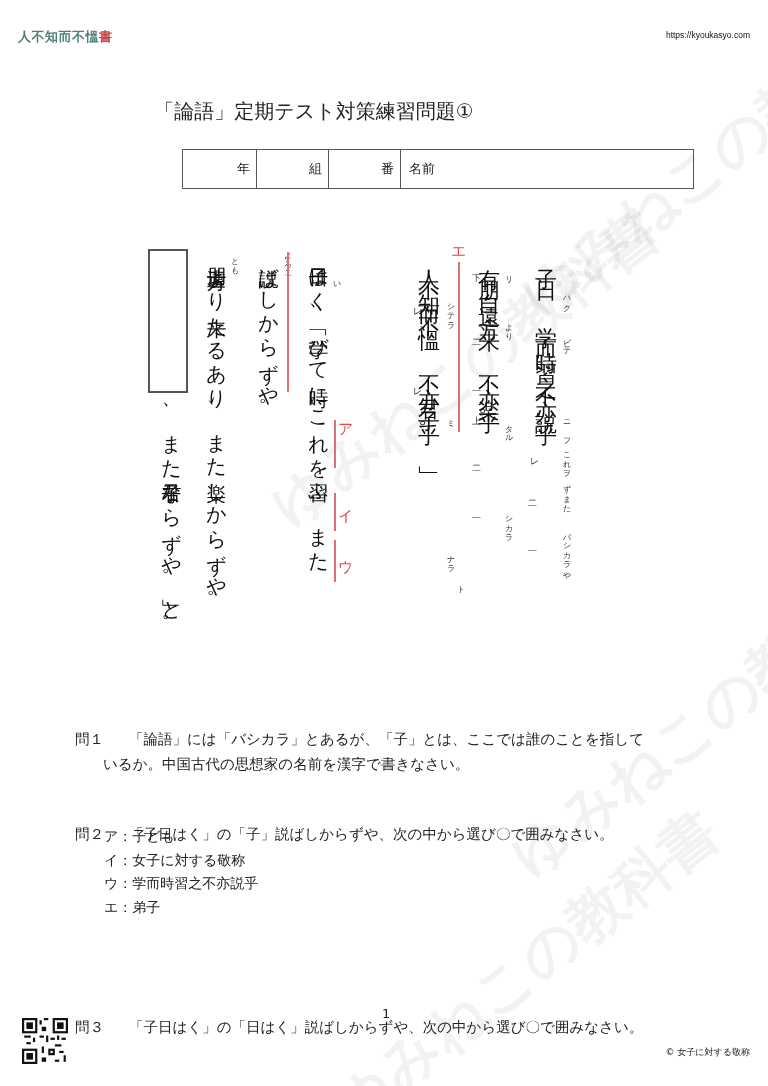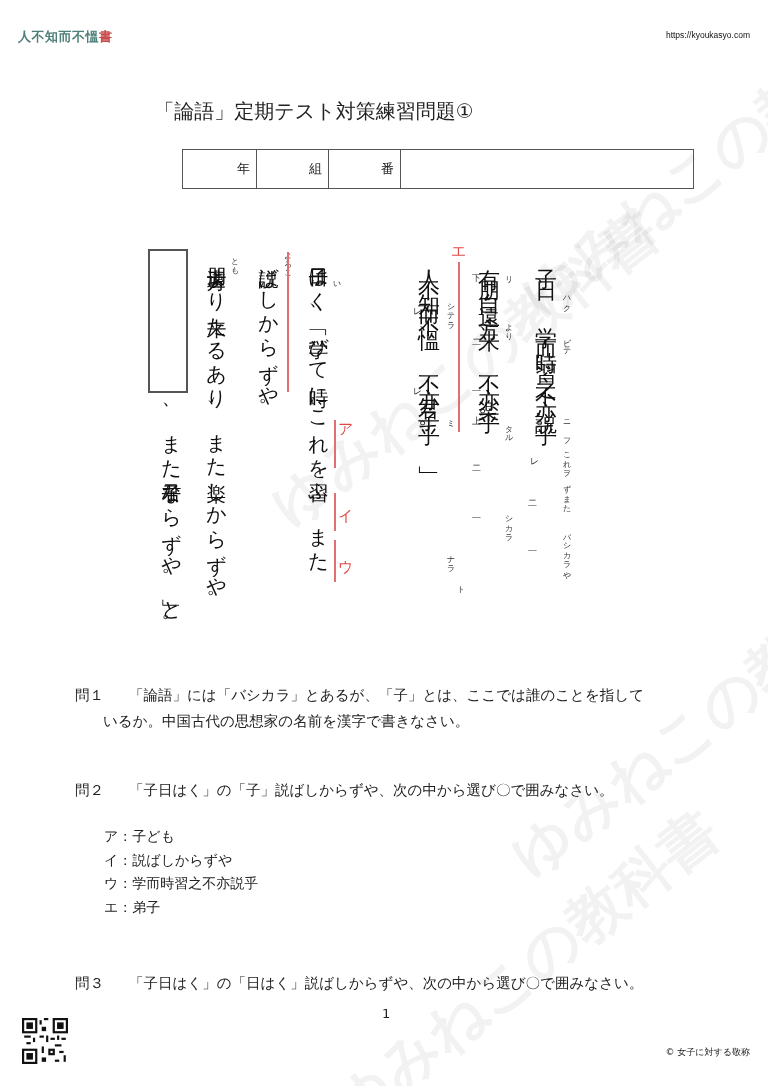--- a/index.html
+++ b/index.html
@@ -39,21 +39,21 @@
   .mark { position:absolute; font-size:9px; color:#333; }
 
   .redline { position:absolute; width:1.5px; background:#e07070; }
   .redlabel { position:absolute; color:#e04848; font-size:15px;
               font-family:"DejaVu Sans", sans-serif; }
 
   .answer-box { position:absolute; left:148px; top:249px; width:40px; height:144px;
                 border:2px solid #555; box-sizing:border-box; }
 
   .question { position:absolute; font-size:14.5px; color:#222; line-height:26px; }
-  .q-num { display:inline-block; width:54px; }
+  .q-num { display:inline-block; width:54px;margin-top:44px; }
   .q-indent { padding-left:54px; }
   .choices { position:absolute; left:104px; top:825px; font-size:14px; line-height:23.5px; }
 
   .qr { position:absolute; left:22px; top:1018px; width:46px; height:46px; }
   .page-num { position:absolute; left:382px; top:1006px; font-size:13px; }
   .copyright { position:absolute; right:18px; top:1046px; font-size:9px; color:#222; }
 </style>
 </head>
 <body>
 
@@ -71,20 +71,23 @@
 
 <div class="name-table">
   <div class="cell num c1">
       <span>年</span>
     </div>
   <div class="cell num c2">
       <span>組</span>
     </div>
   <div class="cell num c3">
       <span>番</span>
+    </div>
+  <div class="cell c4">
+      <span>名前</span>
     </div>
 </div>
 
 <div class="vcol kanbun" style="left:535px; top:252px;">子日、学而時習之不亦説乎。</div>
 <div class="vcol kanbun" style="left:478px; top:252px;">有朋自遠方来、不亦楽乎。</div>
 <div class="vcol kanbun" style="left:418px; top:252px;">人不知而不慍、不亦君子乎。」</div>
 
 <span class="ruby" style="left:560px; top:290px;">ハク</span>
 <span class="ruby" style="left:560px; top:333px;">ビテ</span>
 <span class="ruby" style="left:560px; top:414px;">ニ</span>
@@ -134,29 +137,29 @@
 <span class="redlabel" style="left:338px; top:420px;">ア</span>
 <div class="redline" style="left:334px; top:493px; height:38px;"></div>
 <span class="redlabel" style="left:338px; top:507px;">イ</span>
 <div class="redline" style="left:334px; top:540px; height:42px;"></div>
 <span class="redlabel" style="left:338px; top:558px;">ウ</span>
 
 <div class="answer-box"></div>
 
 <div class="question" style="left:75px; top:682px; width:630px;">
   <div><span class="q-num">問１</span><span>「論語」には「バシカラ」とあるが、「子」とは、ここでは誰のことを指して</span></div>
-  <div class="q-indent" style="padding-left:28px;"><span>いるか。中国古代の思想家の名前を漢字で書きなさい。</span></div>
+  <div class="q-indent" style="padding-left:28px;font-family:Liberation Mono, monospace;"><span>いるか。中国古代の思想家の名前を漢字で書きなさい。</span></div>
 </div>
 
 <div class="question" style="left:75px; top:777px; width:630px;">
   <div><span class="q-num">問２</span><span>「子日はく」の「子」説ばしからずや、次の中から選び〇で囲みなさい。</span></div>
 </div>
 <div class="choices">
   <div>ア：子ども</div>
-  <div>イ：説ばしからずや</div>
+  <div>イ：女子に対する敬称</div>
   <div>ウ：学而時習之不亦説乎</div>
   <div>エ：弟子</div>
 </div>
 
 <div class="question" style="left:75px; top:970px; width:630px;">
   <div><span class="q-num">問３</span><span>「子日はく」の「日はく」説ばしからずや、次の中から選び〇で囲みなさい。</span></div>
 </div>
 
 <svg class="qr" viewBox="0 0 21 21">
   <rect width="21" height="21" fill="#fff"></rect>

